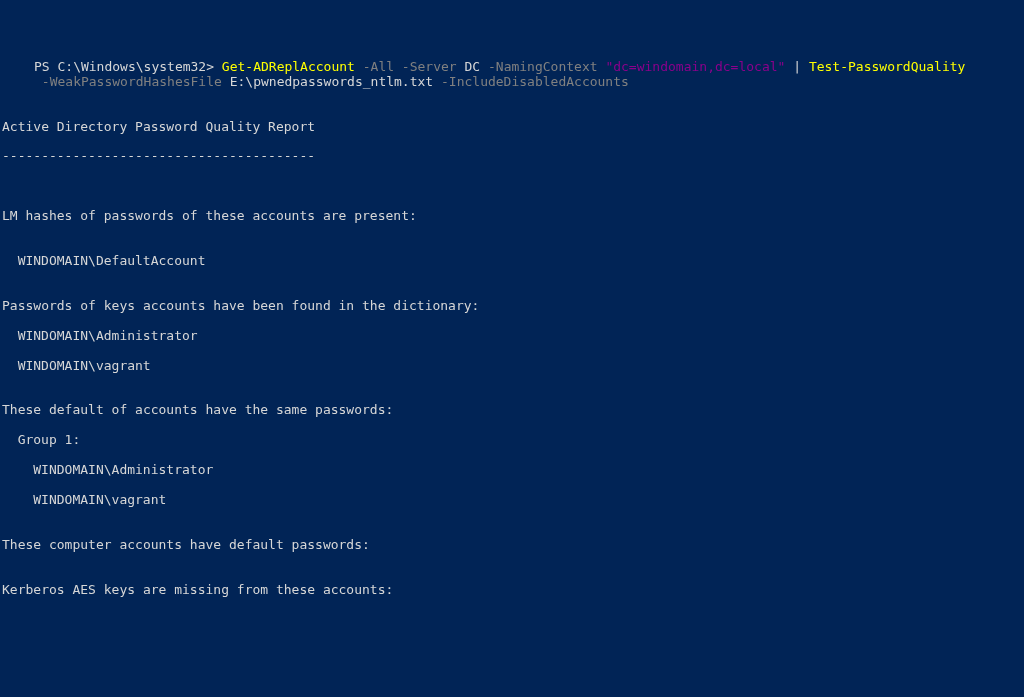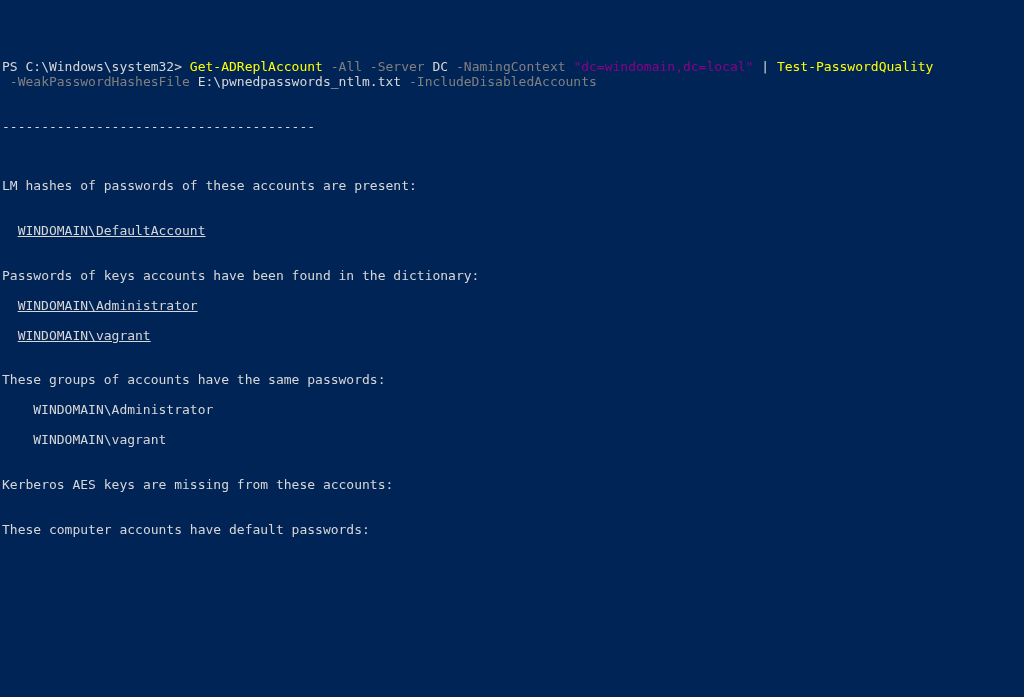--- a/index.html
+++ b/index.html
@@ -14,67 +14,69 @@
       font-size: 13px;
       line-height: 1.15;
       width: 1024px;
       height: 697px;
       overflow: hidden;
       padding: 0 2px;
       white-space: pre;
     }
     .cmdline {
       color: #d7d7d7;
+      margin-left: 32px;
     }
     .yellow {
       color: #ffff00;
     }
     .gray {
       color: #808080;
     }
     .darkmagenta {
       color: #8b008b;
     }
     .out {
       color: #d7d7d7;
     }
     .indent1 {
       padding-left: 2ch;
-      text-decoration: underline;
     }
     .indent2 {
       padding-left: 4ch;
     }
   </style>
 </head>
 <body>
 
 
 
 <div><div class="cmdline"><span>PS C:\Windows\system32&gt; </span><span class="yellow">Get-ADReplAccount</span><span class="gray"> -All</span><span class="gray"> -Server</span><span> DC</span><span class="gray"> -NamingContext</span><span class="darkmagenta"> "dc=windomain,dc=local"</span><span> | </span><span class="yellow">Test-PasswordQuality</span>
 <span class="gray"> -WeakPasswordHashesFile</span><span> E:\pwnedpasswords_ntlm.txt</span><span class="gray"> -IncludeDisabledAccounts</span></div>
 <div class="out">
+<div>Active Directory Password Quality Report</div>
 <div>----------------------------------------</div>
 
 
 <div>LM hashes of passwords of these accounts are present:</div>
 
 <div class="indent1">WINDOMAIN\DefaultAccount</div>
 
 <div>Passwords of keys accounts have been found in the dictionary:</div>
 <div class="indent1">WINDOMAIN\Administrator</div>
 <div class="indent1">WINDOMAIN\vagrant</div>
 
-<div>These groups of accounts have the same passwords:</div>
+<div>These default of accounts have the same passwords:</div>
+<div class="indent1">Group 1:</div>
 <div class="indent2">WINDOMAIN\Administrator</div>
 <div class="indent2">WINDOMAIN\vagrant</div>
 
+<div>These computer accounts have default passwords:</div>
+
 <div>Kerberos AES keys are missing from these accounts:</div>
-
-<div>These computer accounts have default passwords:</div>
 
 
 
 
 
 
 
 
 
 

